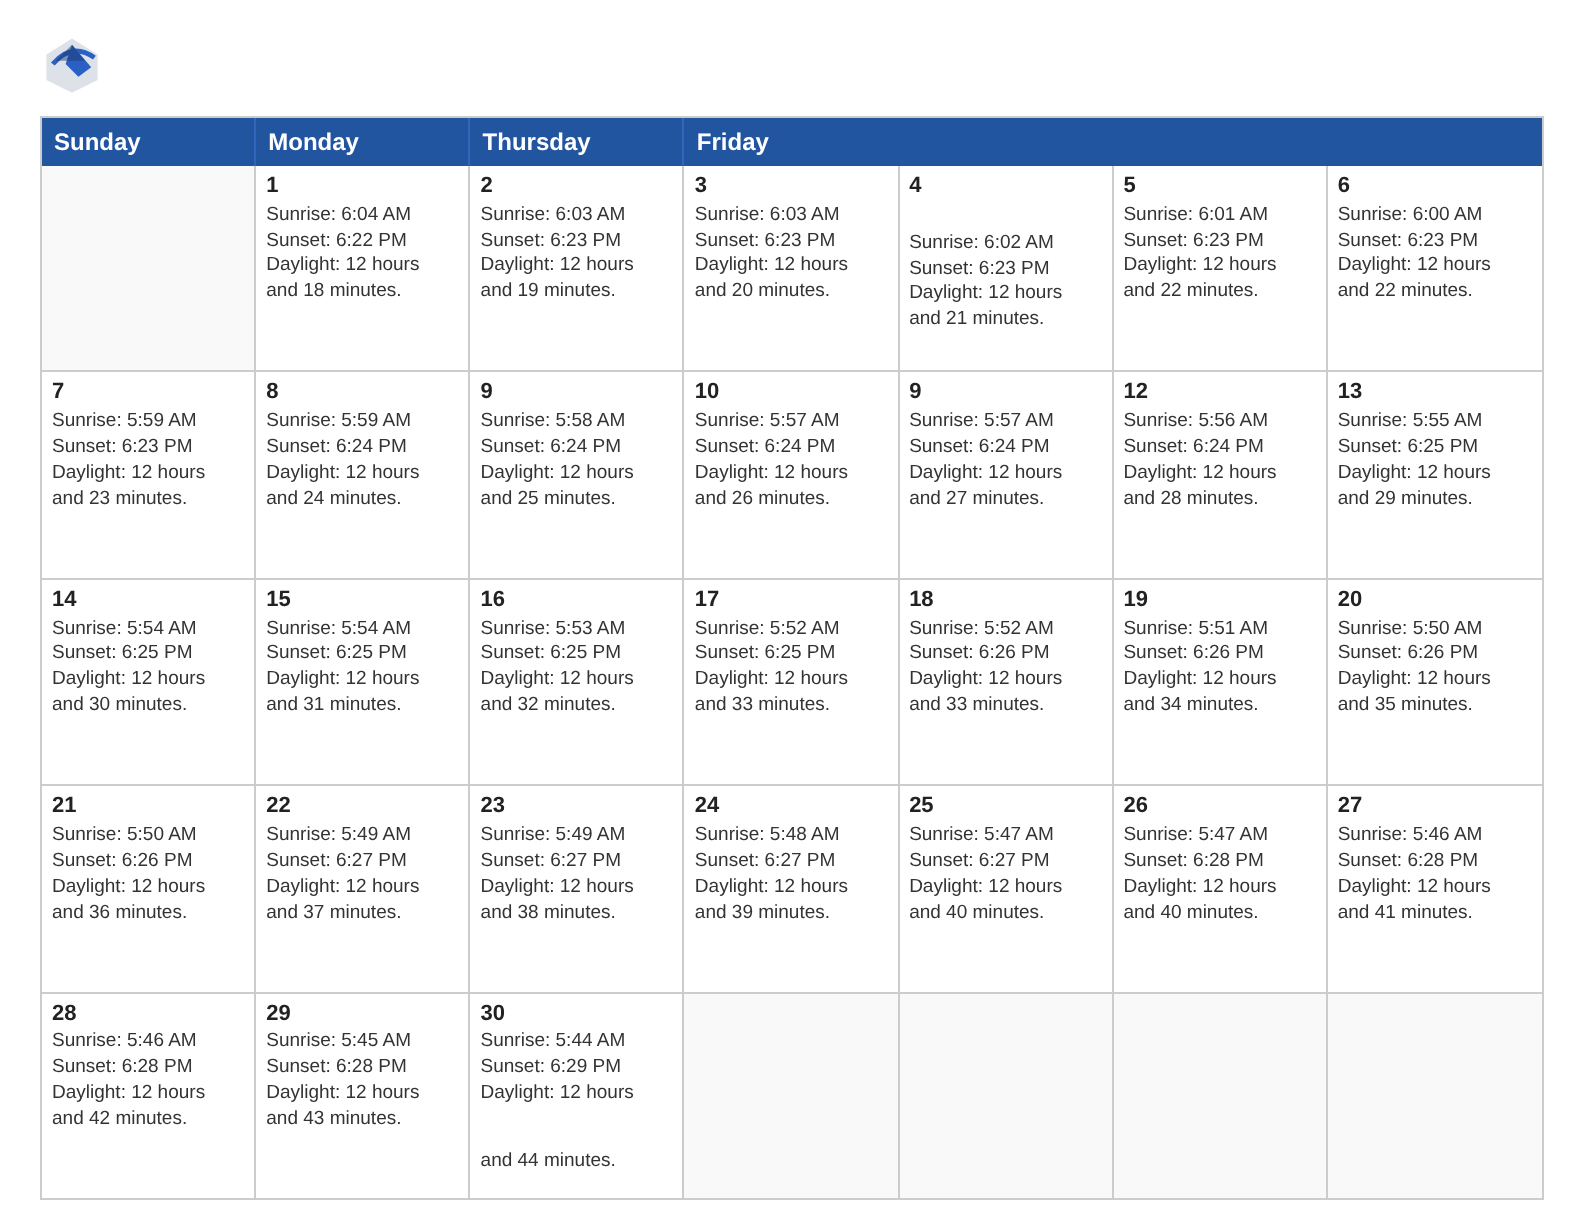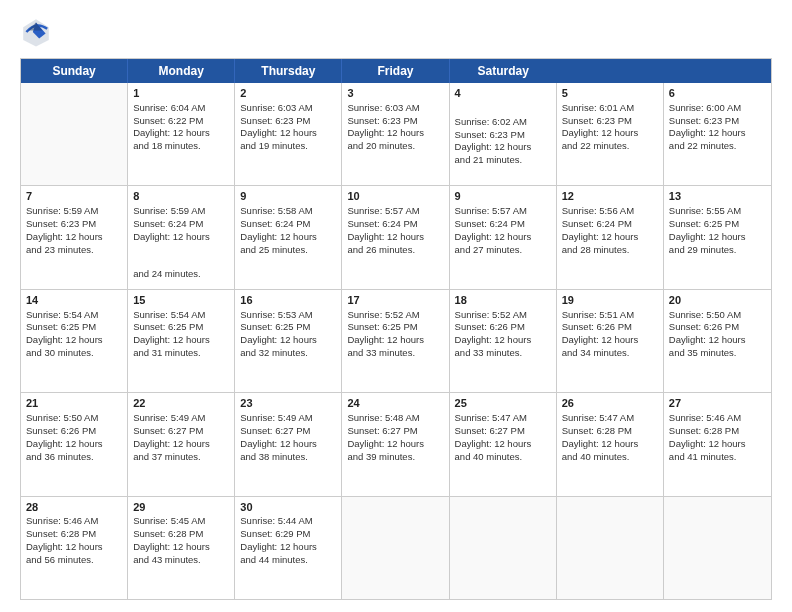--- a/index.html
+++ b/index.html
@@ -64,21 +64,20 @@
       display: grid;
       grid-template-columns: repeat(7, 1fr);
       background: #2255a0;
     }
     .cal-header-cell {
       color: #fff;
       font-size: 12px;
       font-weight: bold;
       padding: 5px 6px;
       border-right: 1px solid #3366bb;
-      text-align: center;
     }
     .cal-header-cell:last-child { border-right: none; }
     .cal-body {
       flex: 1;
       display: flex;
       flex-direction: column;
     }
     .cal-row {
       display: grid;
       grid-template-columns: repeat(7, 1fr);
@@ -126,21 +125,20 @@
       <div class="location"></div>
     </div>
   </div>
 
   <div class="calendar">
     <div class="cal-header">
       <div class="cal-header-cell">Sunday</div>
       <div class="cal-header-cell">Monday</div>
       <div class="cal-header-cell">Thursday</div>
       <div class="cal-header-cell">Friday</div>
-      <div class="cal-header-cell">Saturday</div>
     </div>
     <div class="cal-body" id="cal-body">
     <div class="cal-row">
           <div class="cal-cell empty"></div>
           <div class="cal-cell">
             <span class="day-num">1</span>
             <span style="display: block;">Sunrise: 6:04 AM</span>
             <span style="display: block;">Sunset: 6:22 PM</span>
             <span style="display: block;">Daylight: 12 hours</span>
             <span style="display: block;">and 18 minutes.</span>
@@ -187,21 +185,21 @@
             <span style="display: block;">Sunrise: 5:59 AM</span>
             <span style="display: block;">Sunset: 6:23 PM</span>
             <span style="display: block;">Daylight: 12 hours</span>
             <span style="display: block;">and 23 minutes.</span>
           </div>
           <div class="cal-cell">
             <span class="day-num">8</span>
             <span style="display: block;">Sunrise: 5:59 AM</span>
             <span style="display: block;">Sunset: 6:24 PM</span>
             <span style="display: block;">Daylight: 12 hours</span>
-            <span style="display: block; margin-top: 24px;">and 24 minutes.</span>
+            <span style="display: block;">and 24 minutes.</span>
           </div>
           <div class="cal-cell">
             <span class="day-num">9</span>
             <span style="display: block;">Sunrise: 5:58 AM</span>
             <span style="display: block;">Sunset: 6:24 PM</span>
             <span style="display: block;">Daylight: 12 hours</span>
             <span style="display: block;">and 25 minutes.</span>
           </div>
           <div class="cal-cell">
             <span class="day-num">10</span>
@@ -333,35 +331,35 @@
             <span style="display: block;">Daylight: 12 hours</span>
             <span style="display: block;">and 41 minutes.</span>
           </div>
         </div>
         <div class="cal-row">
           <div class="cal-cell">
             <span class="day-num">28</span>
             <span style="display: block;">Sunrise: 5:46 AM</span>
             <span style="display: block;">Sunset: 6:28 PM</span>
             <span style="display: block;">Daylight: 12 hours</span>
-            <span style="display: block;">and 56 minutes.</span>
+            <span style="display: block;">and 42 minutes.</span>
           </div>
           <div class="cal-cell">
             <span class="day-num">29</span>
             <span style="display: block;">Sunrise: 5:45 AM</span>
             <span style="display: block;">Sunset: 6:28 PM</span>
             <span style="display: block;">Daylight: 12 hours</span>
             <span style="display: block;">and 43 minutes.</span>
           </div>
           <div class="cal-cell">
             <span class="day-num">30</span>
             <span style="display: block;">Sunrise: 5:44 AM</span>
             <span style="display: block;">Sunset: 6:29 PM</span>
             <span style="display: block;">Daylight: 12 hours</span>
-            <span style="display: block;">and 44 minutes.</span>
+            <span style="display: block; margin-top: 21px;">and 44 minutes.</span>
           </div>
           <div class="cal-cell empty"></div>
           <div class="cal-cell empty"></div>
           <div class="cal-cell empty"></div>
           <div class="cal-cell empty"></div>
         </div>
       </div>
   </div>
 </div>
 

